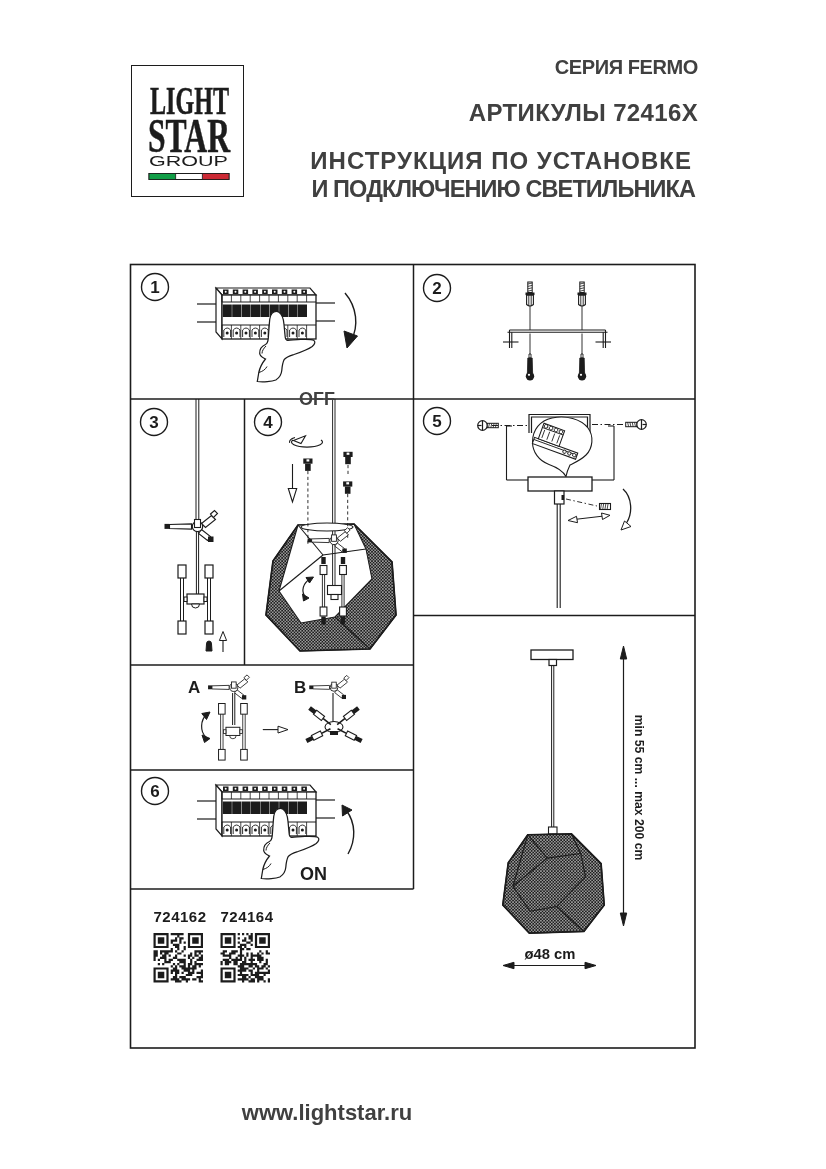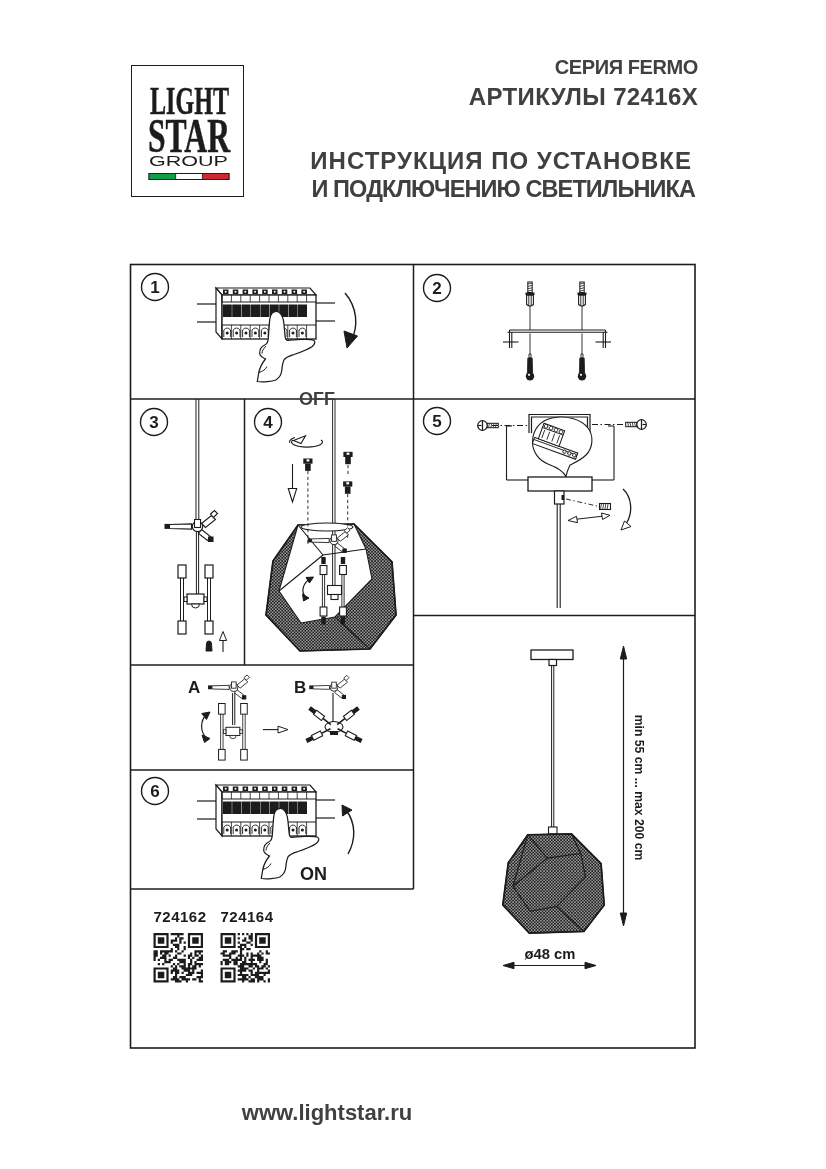--- a/index.html
+++ b/index.html
@@ -14,21 +14,21 @@
 <svg class="abs" style="left:131px;top:65px" width="111" height="130" viewBox="0 0 111 130">
   <text x="19" y="49" font-family="Liberation Serif, serif" font-size="40" font-weight="bold" textLength="79" lengthAdjust="spacingAndGlyphs" fill="#1c1c1c" stroke="#1c1c1c" stroke-width="0.5">LIGHT</text>
   <text x="17" y="87" font-family="Liberation Serif, serif" font-size="48" font-weight="bold" textLength="82" lengthAdjust="spacingAndGlyphs" fill="#1c1c1c" stroke="#1c1c1c" stroke-width="0.5">STAR</text>
   <text x="18" y="101" font-family="Liberation Sans, sans-serif" font-size="15" font-weight="normal" textLength="79" lengthAdjust="spacingAndGlyphs" fill="#1c1c1c">GROUP</text>
   <rect x="18" y="108.5" width="80" height="6" fill="#fff" stroke="#1c1c1c" stroke-width="1"></rect>
   <rect x="18" y="108.5" width="26.7" height="6" fill="#119e47" stroke="#1c1c1c" stroke-width="0.8"></rect>
   <rect x="71.3" y="108.5" width="26.7" height="6" fill="#cc2934" stroke="#1c1c1c" stroke-width="0.8"></rect>
 </svg>
 
 <div class="hdr" style="right:128px;top:56px;font-size:20px;letter-spacing:-0.4px;margin-left:12px;">СЕРИЯ FERMO</div>
-<div class="hdr" style="right:128px;top:83px;font-size:24px;letter-spacing:0.35px;">АРТИКУЛЫ 72416X</div>
+<div class="hdr" style="right:128px;top:99px;font-size:24px;letter-spacing:0.35px;">АРТИКУЛЫ 72416X</div>
 <div class="hdr" style="right:134px;top:147.3px;font-size:24px;letter-spacing:1.0px;">ИНСТРУКЦИЯ ПО УСТАНОВКЕ</div>
 <div class="hdr" style="right:131px;top:176.3px;font-size:23.5px;letter-spacing:-0.9px;">И ПОДКЛЮЧЕНИЮ СВЕТИЛЬНИКА</div>
 
 <svg width="826" height="1169" viewBox="0 0 826 1169" style="position:absolute;left:0;top:0">
 <defs>
         <pattern id="xh" width="3.1" height="3.1" patternUnits="userSpaceOnUse">
           <path d="M0,3.1 L3.1,0 M-0.7,0.7 L0.7,-0.7 M2.4,3.8 L3.8,2.4 M0,0 L3.1,3.1 M-0.7,2.4 L0.7,3.8 M2.4,-0.7 L3.8,0.7" stroke="#1c1c1c" stroke-width="1.02" fill="none"></path>
         </pattern>
       </defs>
 <rect x="130.5" y="264.5" width="564.5" height="783.5" fill="none" stroke="#1c1c1c" stroke-width="1.6"></rect>

